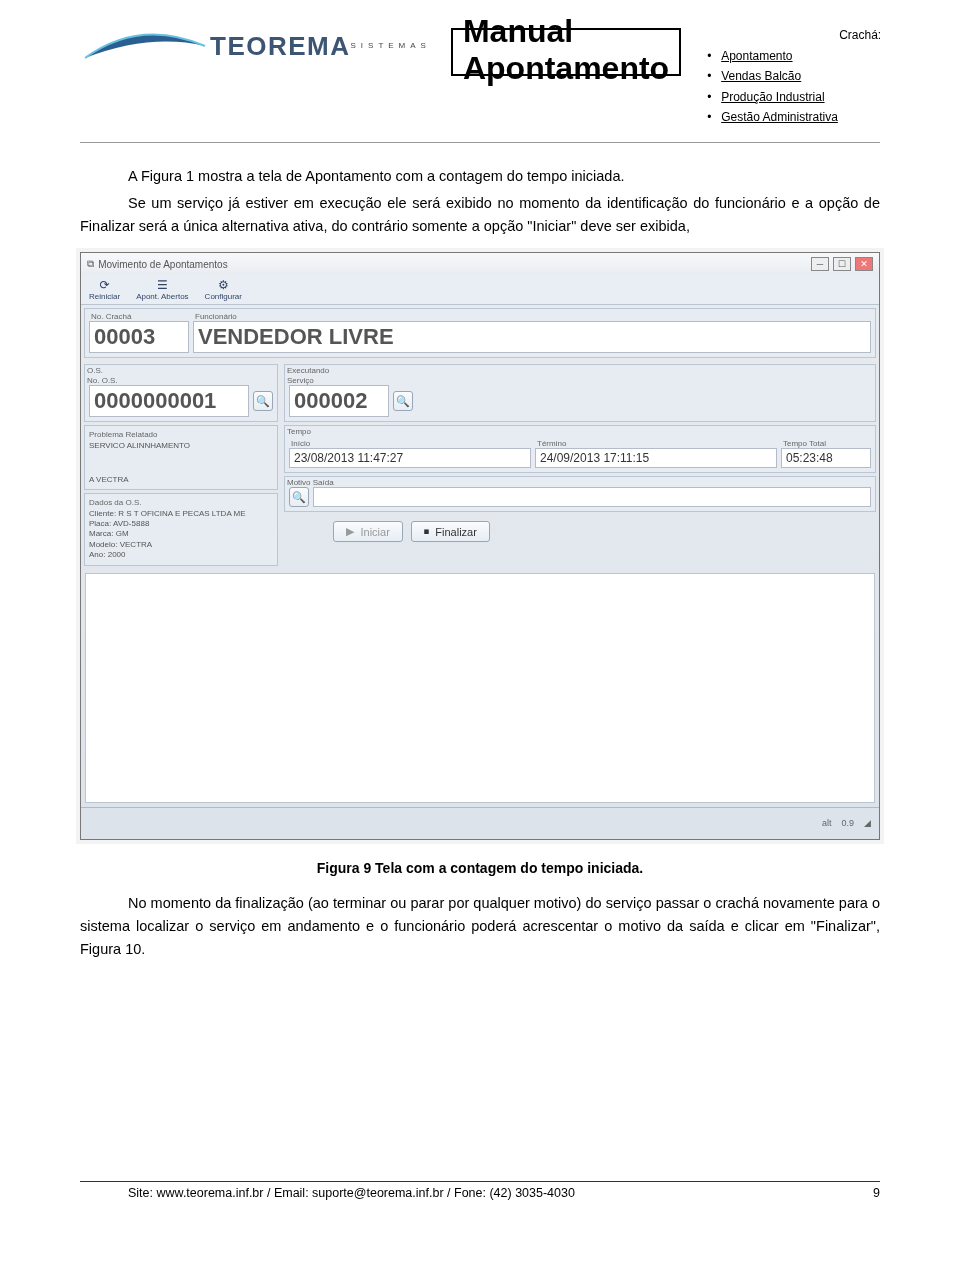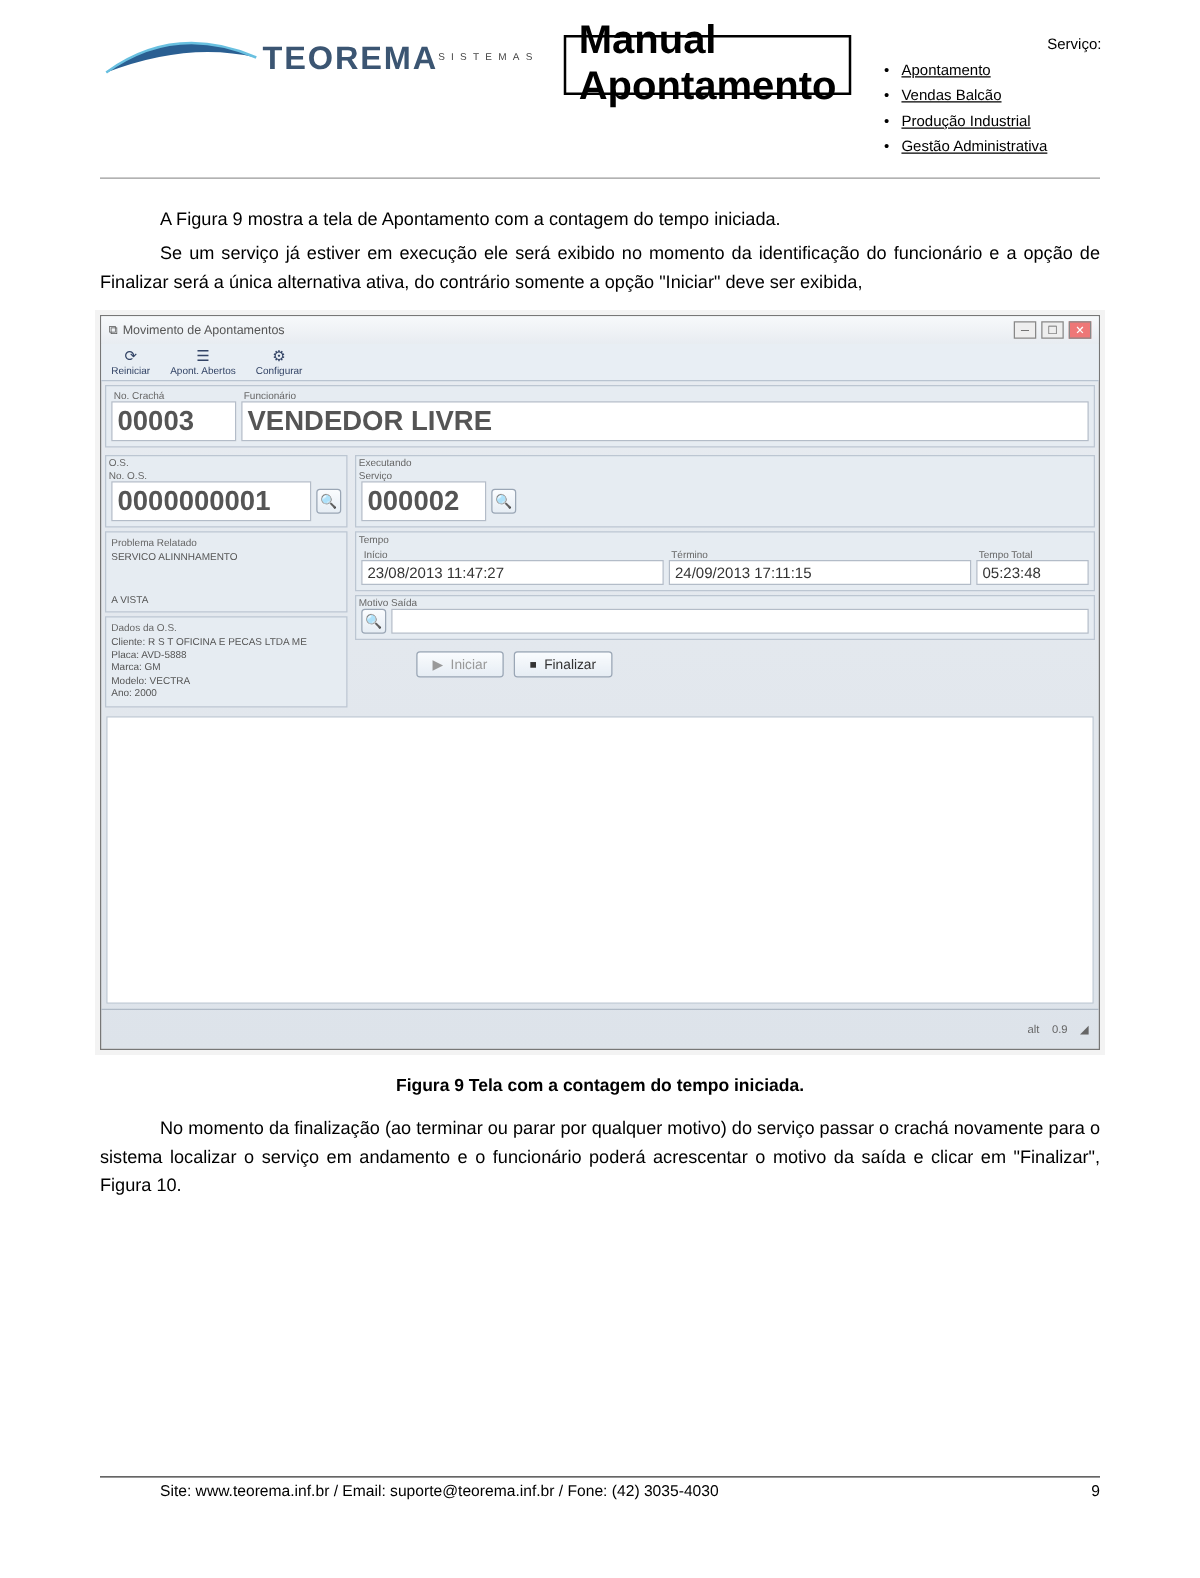--- a/index.html
+++ b/index.html
@@ -113,34 +113,34 @@
           <path d="M5 30 Q60 -10 125 18" stroke="#69c0e0" stroke-width="2" fill="none"></path>
         </svg>
     </div>
     <div class="logo-text">TEOREMA</div>
     <div class="logo-sub">SISTEMAS</div>
   </div>
   <div class="title-box">
     <h1>Manual Apontamento</h1>
   </div>
   <div class="mod-box">
-    <div class="mod-title">Serviço:</div>
+    <div class="mod-title">Crachá:</div>
     <ul class="mod-list">
       <li>Apontamento</li>
       <li>Vendas Balcão</li>
       <li>Produção Industrial</li>
       <li>Gestão Administrativa</li>
     </ul>
   </div>
 </div>
 
 <hr class="hr1">
 
 <div class="body-text">
-  <p>A Figura 9 mostra a tela de Apontamento com a contagem do tempo iniciada.</p>
+  <p>A Figura 1 mostra a tela de Apontamento com a contagem do tempo iniciada.</p>
   <p>Se um serviço já estiver em execução ele será exibido no momento da identificação do funcionário e a opção de Finalizar será a única alternativa ativa, do contrário somente a opção "Iniciar" deve ser exibida,</p>
 </div>
 
 <div class="app-frame">
   <div class="titlebar">
     <span>⧉</span>
     <span>Movimento de Apontamentos</span>
     <span class="spacer"></span>
     <span class="win-btn">─</span>
     <span class="win-btn">☐</span>
@@ -182,21 +182,21 @@
         <div class="label">No. O.S.</div>
         <div style="display:flex;gap:4px;padding:0 4px 4px 4px;align-items:center;">
           <div class="field big" style="flex:1;">0000000001</div>
           <span class="iconbtn">🔍</span>
         </div>
       </div>
       <div class="prob-box">
         <div class="label" style="padding:0;">Problema Relatado</div>
         <div>SERVICO ALINNHAMENTO</div>
         <div style="height:24px;"></div>
-        <div>A VISTA</div>
+        <div>A VECTRA</div>
       </div>
       <div class="prob-box">
         <div class="label" style="padding:0;">Dados da O.S.</div>
         <div>Cliente: R S T OFICINA E PECAS LTDA ME</div>
         <div>Placa: AVD-5888</div>
         <div>Marca: GM</div>
         <div>Modelo: VECTRA</div>
         <div>Ano: 2000</div>
       </div>
     </div>

